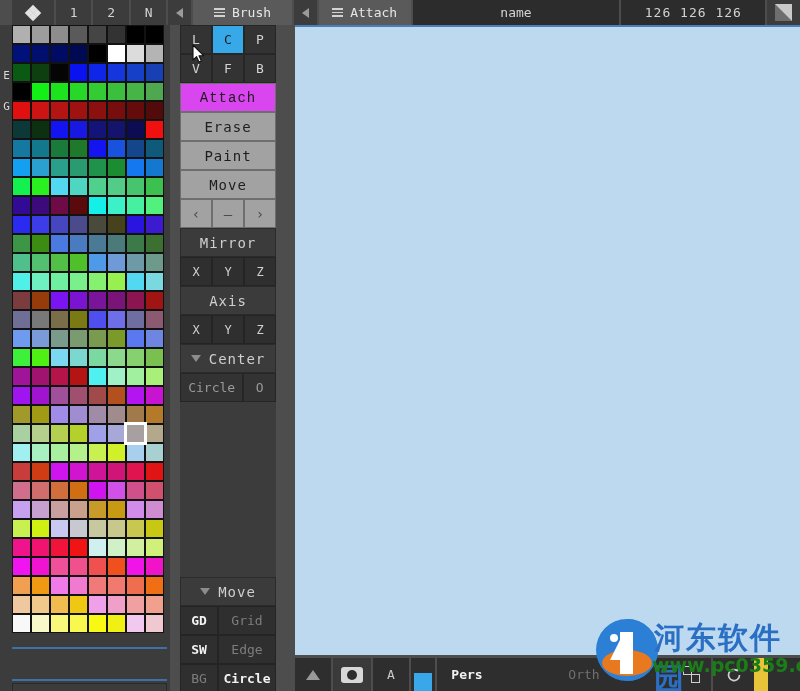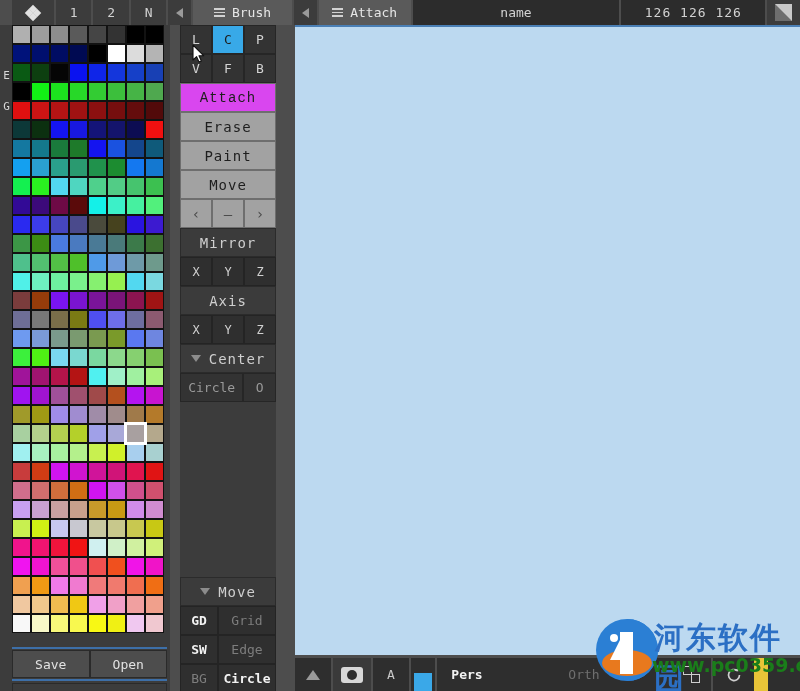--- a/index.html
+++ b/index.html
@@ -488,28 +488,20 @@
           <div class="sw" style="background: rgb(248, 248, 122);"></div>
           <div class="sw" style="background: rgb(248, 248, 79);"></div>
           <div class="sw" style="background: rgb(248, 248, 20);"></div>
           <div class="sw" style="background: rgb(240, 240, 20);"></div>
           <div class="sw" style="background: rgb(240, 200, 240);"></div>
           <div class="sw" style="background: rgb(240, 200, 208);"></div>
         </div>
       </div>
 
     <div class="bluerule" style="top:622px;"></div>
-    <div id="saveopen">
-      <div class="sobtn">
-          <span>Save</span>
-        </div>
-      <div class="sobtn">
-          <span>Open</span>
-        </div>
-    </div>
     <div class="bluerule" style="top:654px;"></div>
     <div id="hsvbar">
 
       <span class="lbl">HSV</span>
     </div>
   </div>
 
   <div id="toolpanel">
     <div class="trow">
       <div class="tbtn">

